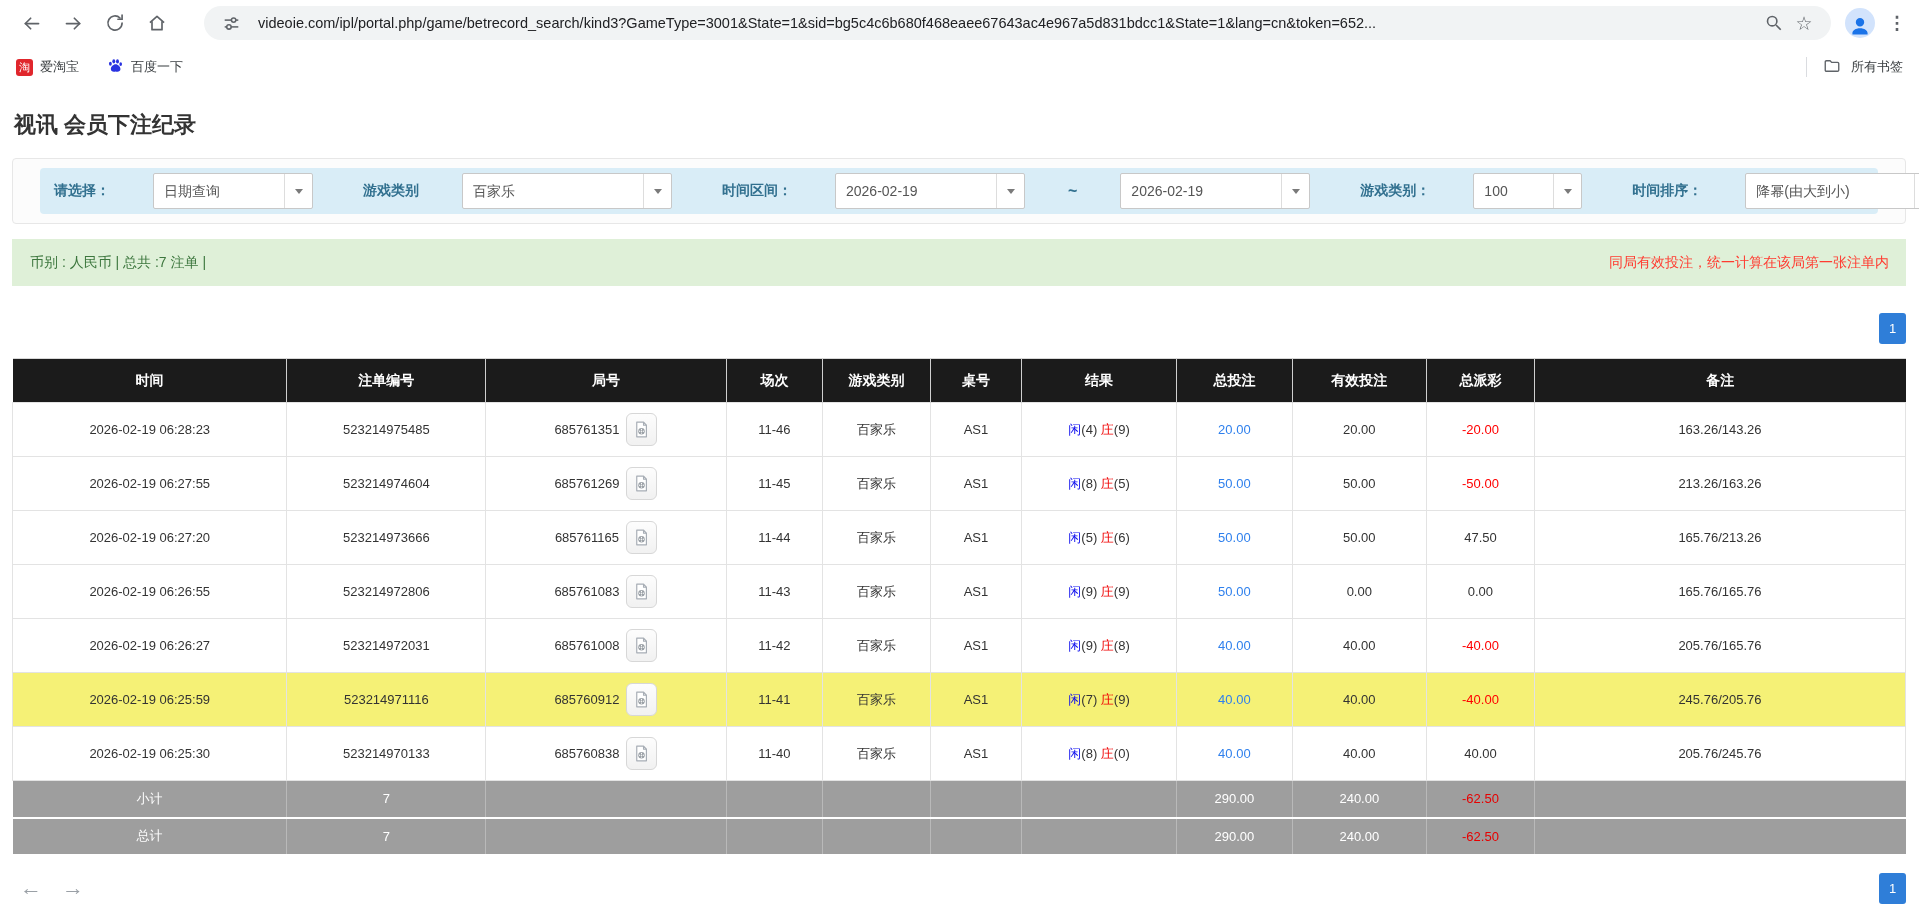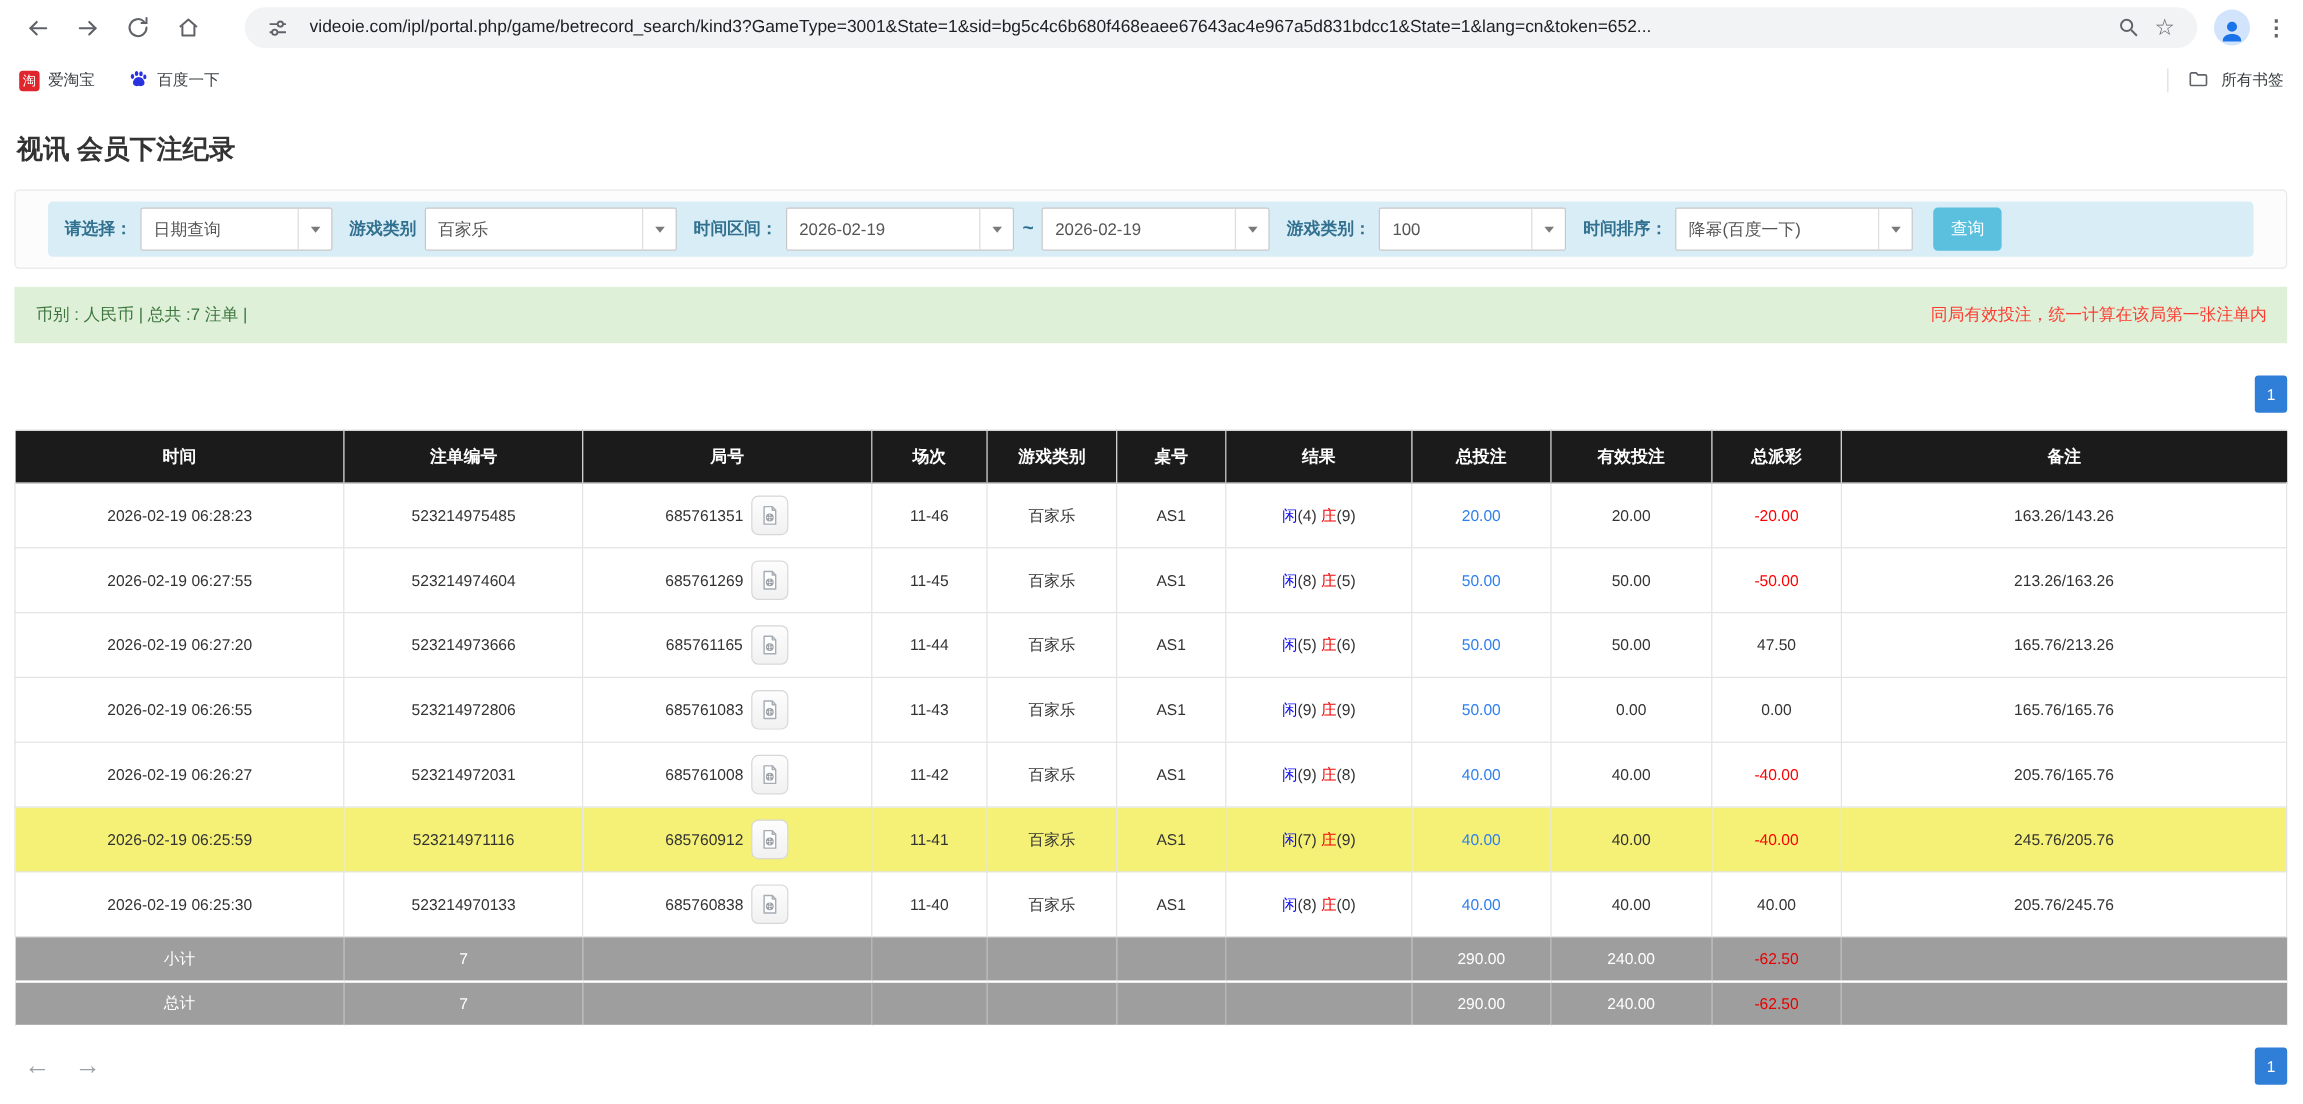--- a/index.html
+++ b/index.html
@@ -26,21 +26,21 @@
   .tb-ic { width: 17px; height: 17px; background: #e0262c; border-radius: 3px; color: #fff; font-size: 11px;
            display: flex; align-items: center; justify-content: center; }
   .bm-right { margin-left: auto; display: flex; align-items: center; gap: 10px; }
   .bm-divider { width: 1px; height: 20px; background: #dadce0; margin-right: 6px; }
 
   
   .page { padding: 0 13px 0 12px; }
   .page-title { font-size: 22px; font-weight: 700; color: #333; margin: 22px 0 18px 2px; }
 
   .filter-panel { border: 1px solid #e7e7e7; background: #fcfcfc; border-radius: 4px; padding: 9px 27px 9px 27px; }
-  .filter-bar { background: #d9edf7; border-radius: 4px; height: 46px; display: flex; align-items: center; padding: 0 12px; }
+  .filter-bar { background: #d9edf7; border-radius: 4px; height: 46px; display: flex; align-items: center; padding: 0 12px; gap: 36px; }
   .f-label { color: #31708f; font-weight: bold; font-size: 14px; margin: 0 7px 0 14px; white-space: nowrap; }
   .f-label.first { margin-left: 2px; }
   .combo { display: flex; height: 36px; background: #fff; border: 1px solid #c8c8c8; border-radius: 2px; cursor: pointer; flex: none; }
   .combo .txt { flex: 1; padding: 0 10px; line-height: 34px; font-size: 14px; color: #555; white-space: nowrap; overflow: hidden; }
   .combo .arr { width: 28px; border-left: 1px solid #ddd; display: flex; align-items: center; justify-content: center; }
   .tri { width: 0; height: 0; border: 4px solid transparent; border-top: 5px solid #7a7a7a; margin-top: 5px; }
   .tilde { color: #31708f; font-weight: bold; margin: 0 7px; }
   .search-btn { margin-left: 17px; width: 57px; height: 36px; background: #5bc0de; border: none; border-radius: 4px;
                 color: #fff; font-size: 14px; cursor: pointer; font-family: inherit; }
 
@@ -189,29 +189,29 @@
           </span>
       </div>
       <span class="tilde">~</span>
       <div class="combo" style="width:190px">
         <span class="txt">2026-02-19</span>
         <span class="arr">
             <span class="tri"></span>
           </span>
       </div>
       <span class="f-label">游戏类别：</span>
-      <div class="combo" style="width:156px">
+      <div class="combo" style="width:109px">
         <span class="txt">100</span>
         <span class="arr">
             <span class="tri"></span>
           </span>
       </div>
       <span class="f-label">时间排序：</span>
       <div class="combo" style="width:198px">
-        <span class="txt">降幂(百度一下)</span>
+        <span class="txt">降幂(由大到小)</span>
         <span class="arr">
             <span class="tri"></span>
           </span>
       </div>
       <button class="search-btn">查询</button>
     </div>
   </div>
 
   <div class="summary">
     <span class="summary-left">币别 : 人民币 | 总共 :7 注单 |</span>

